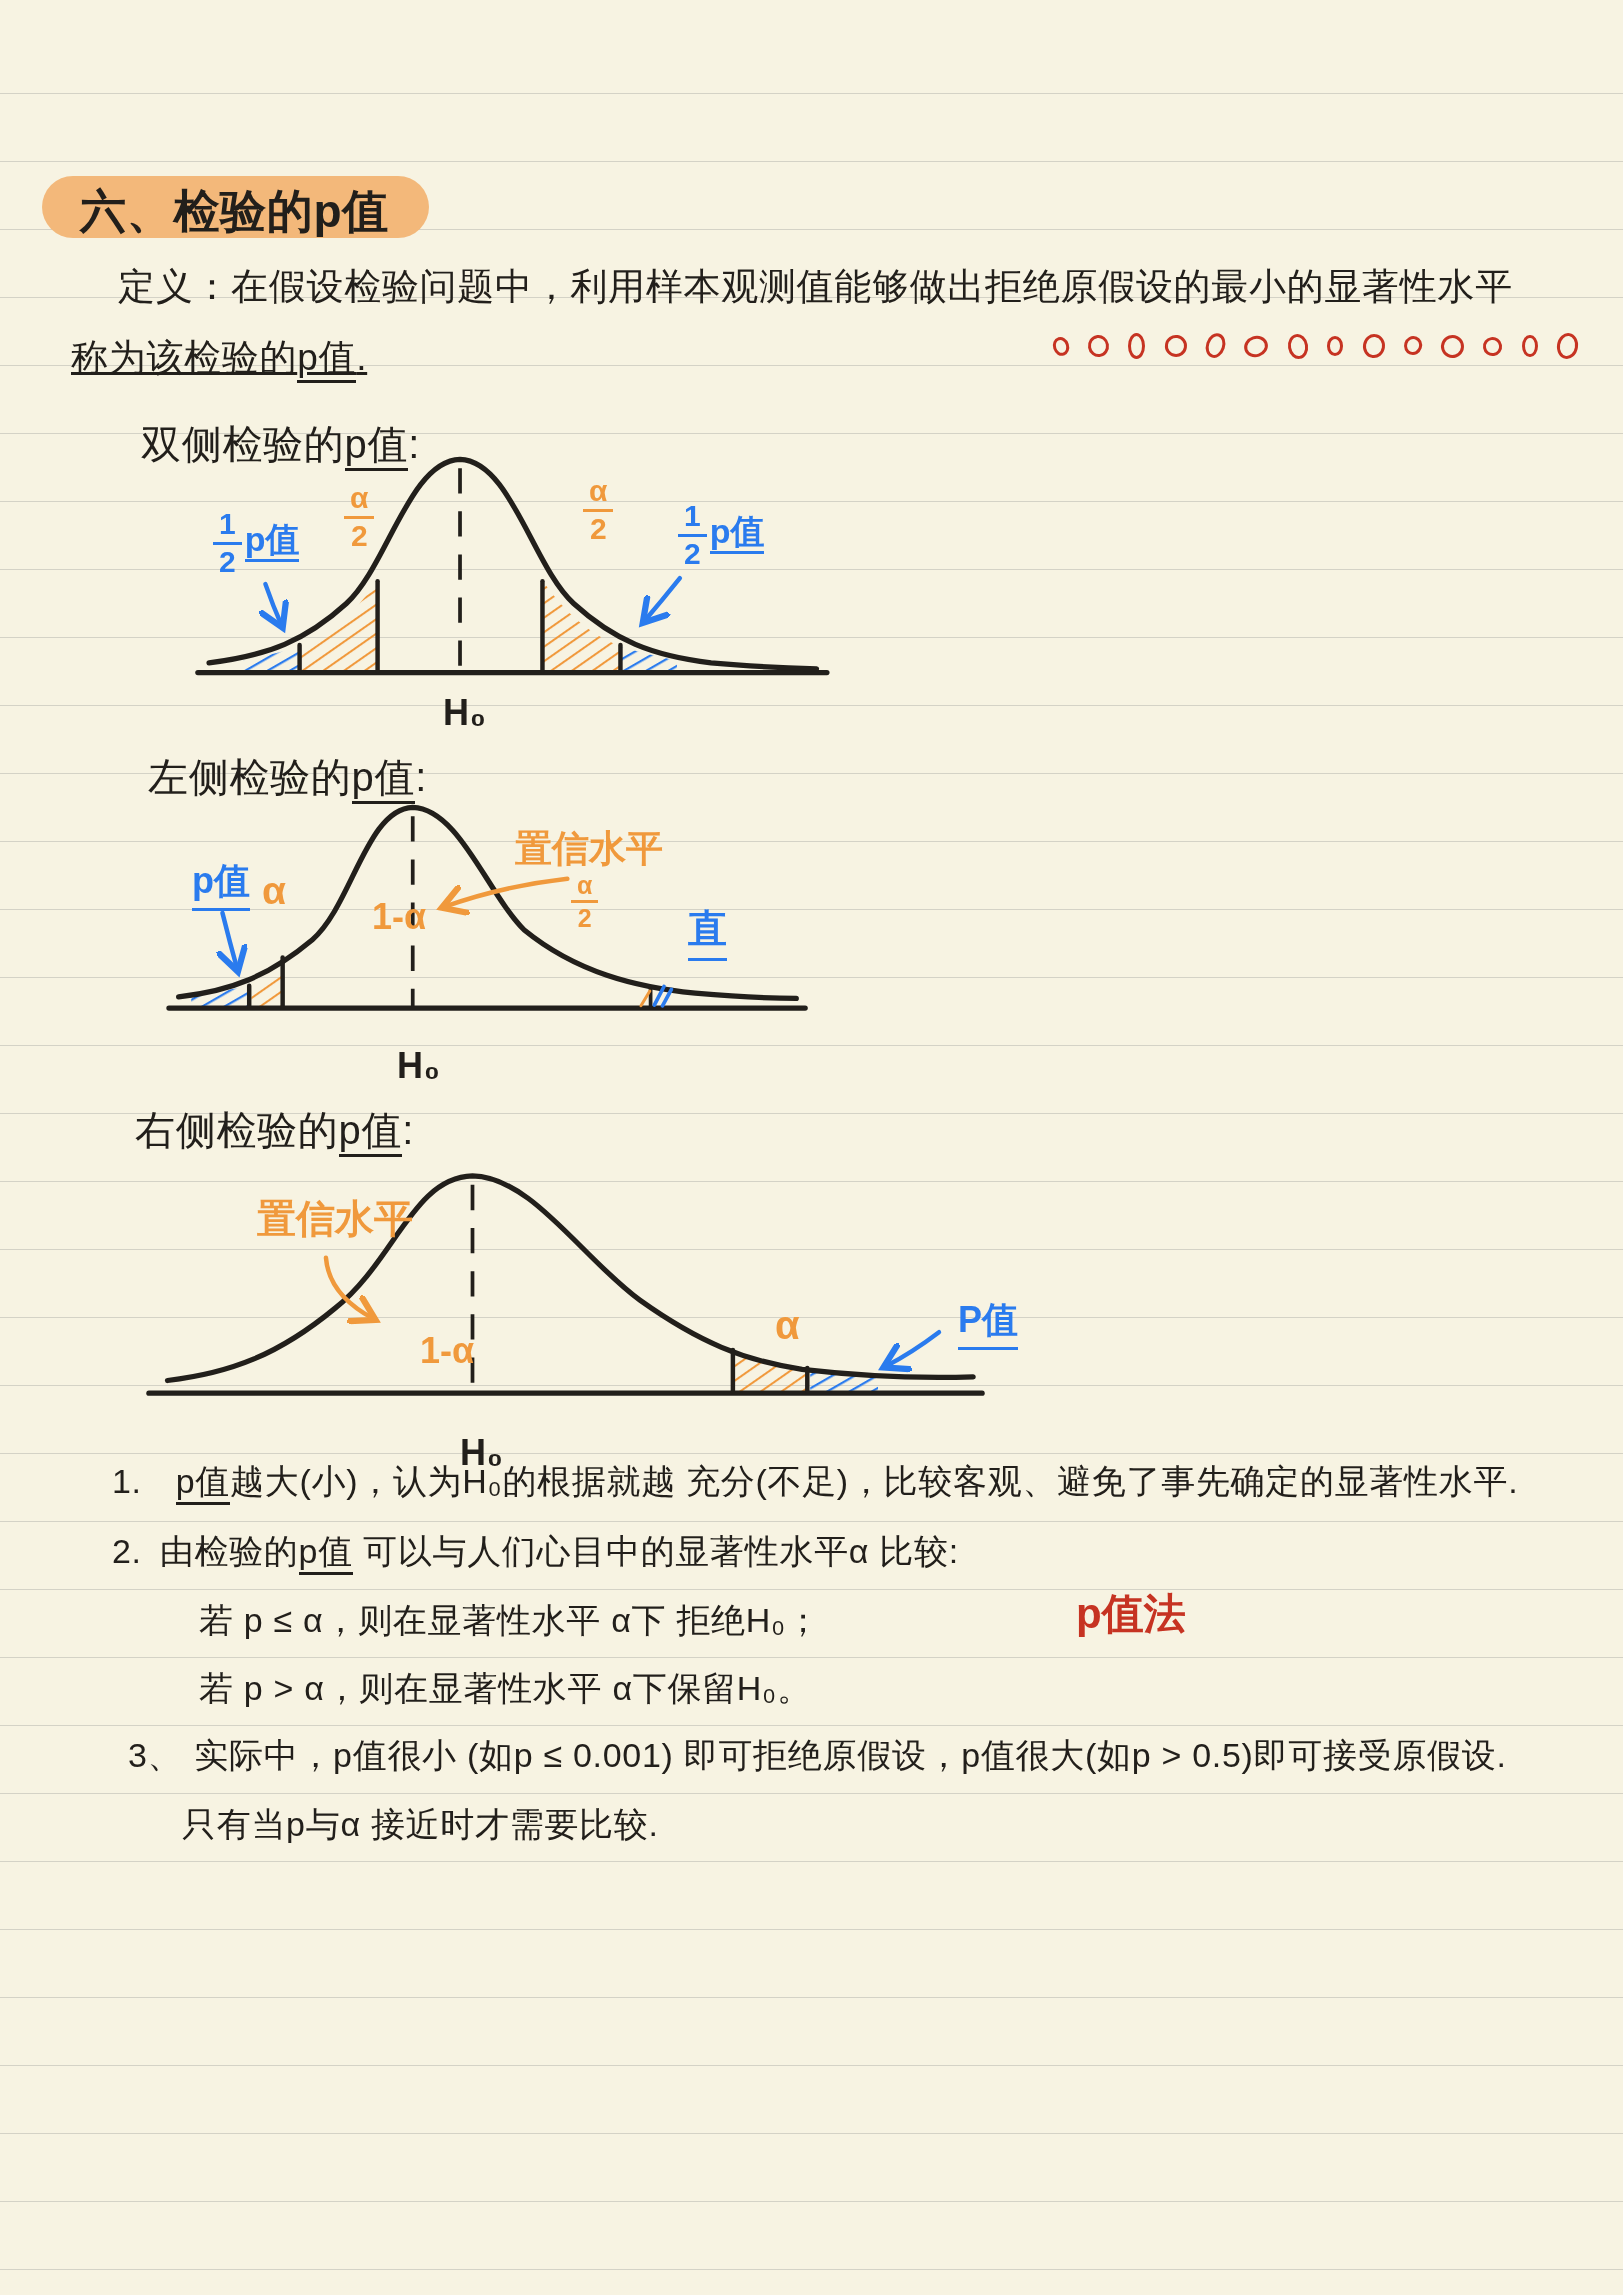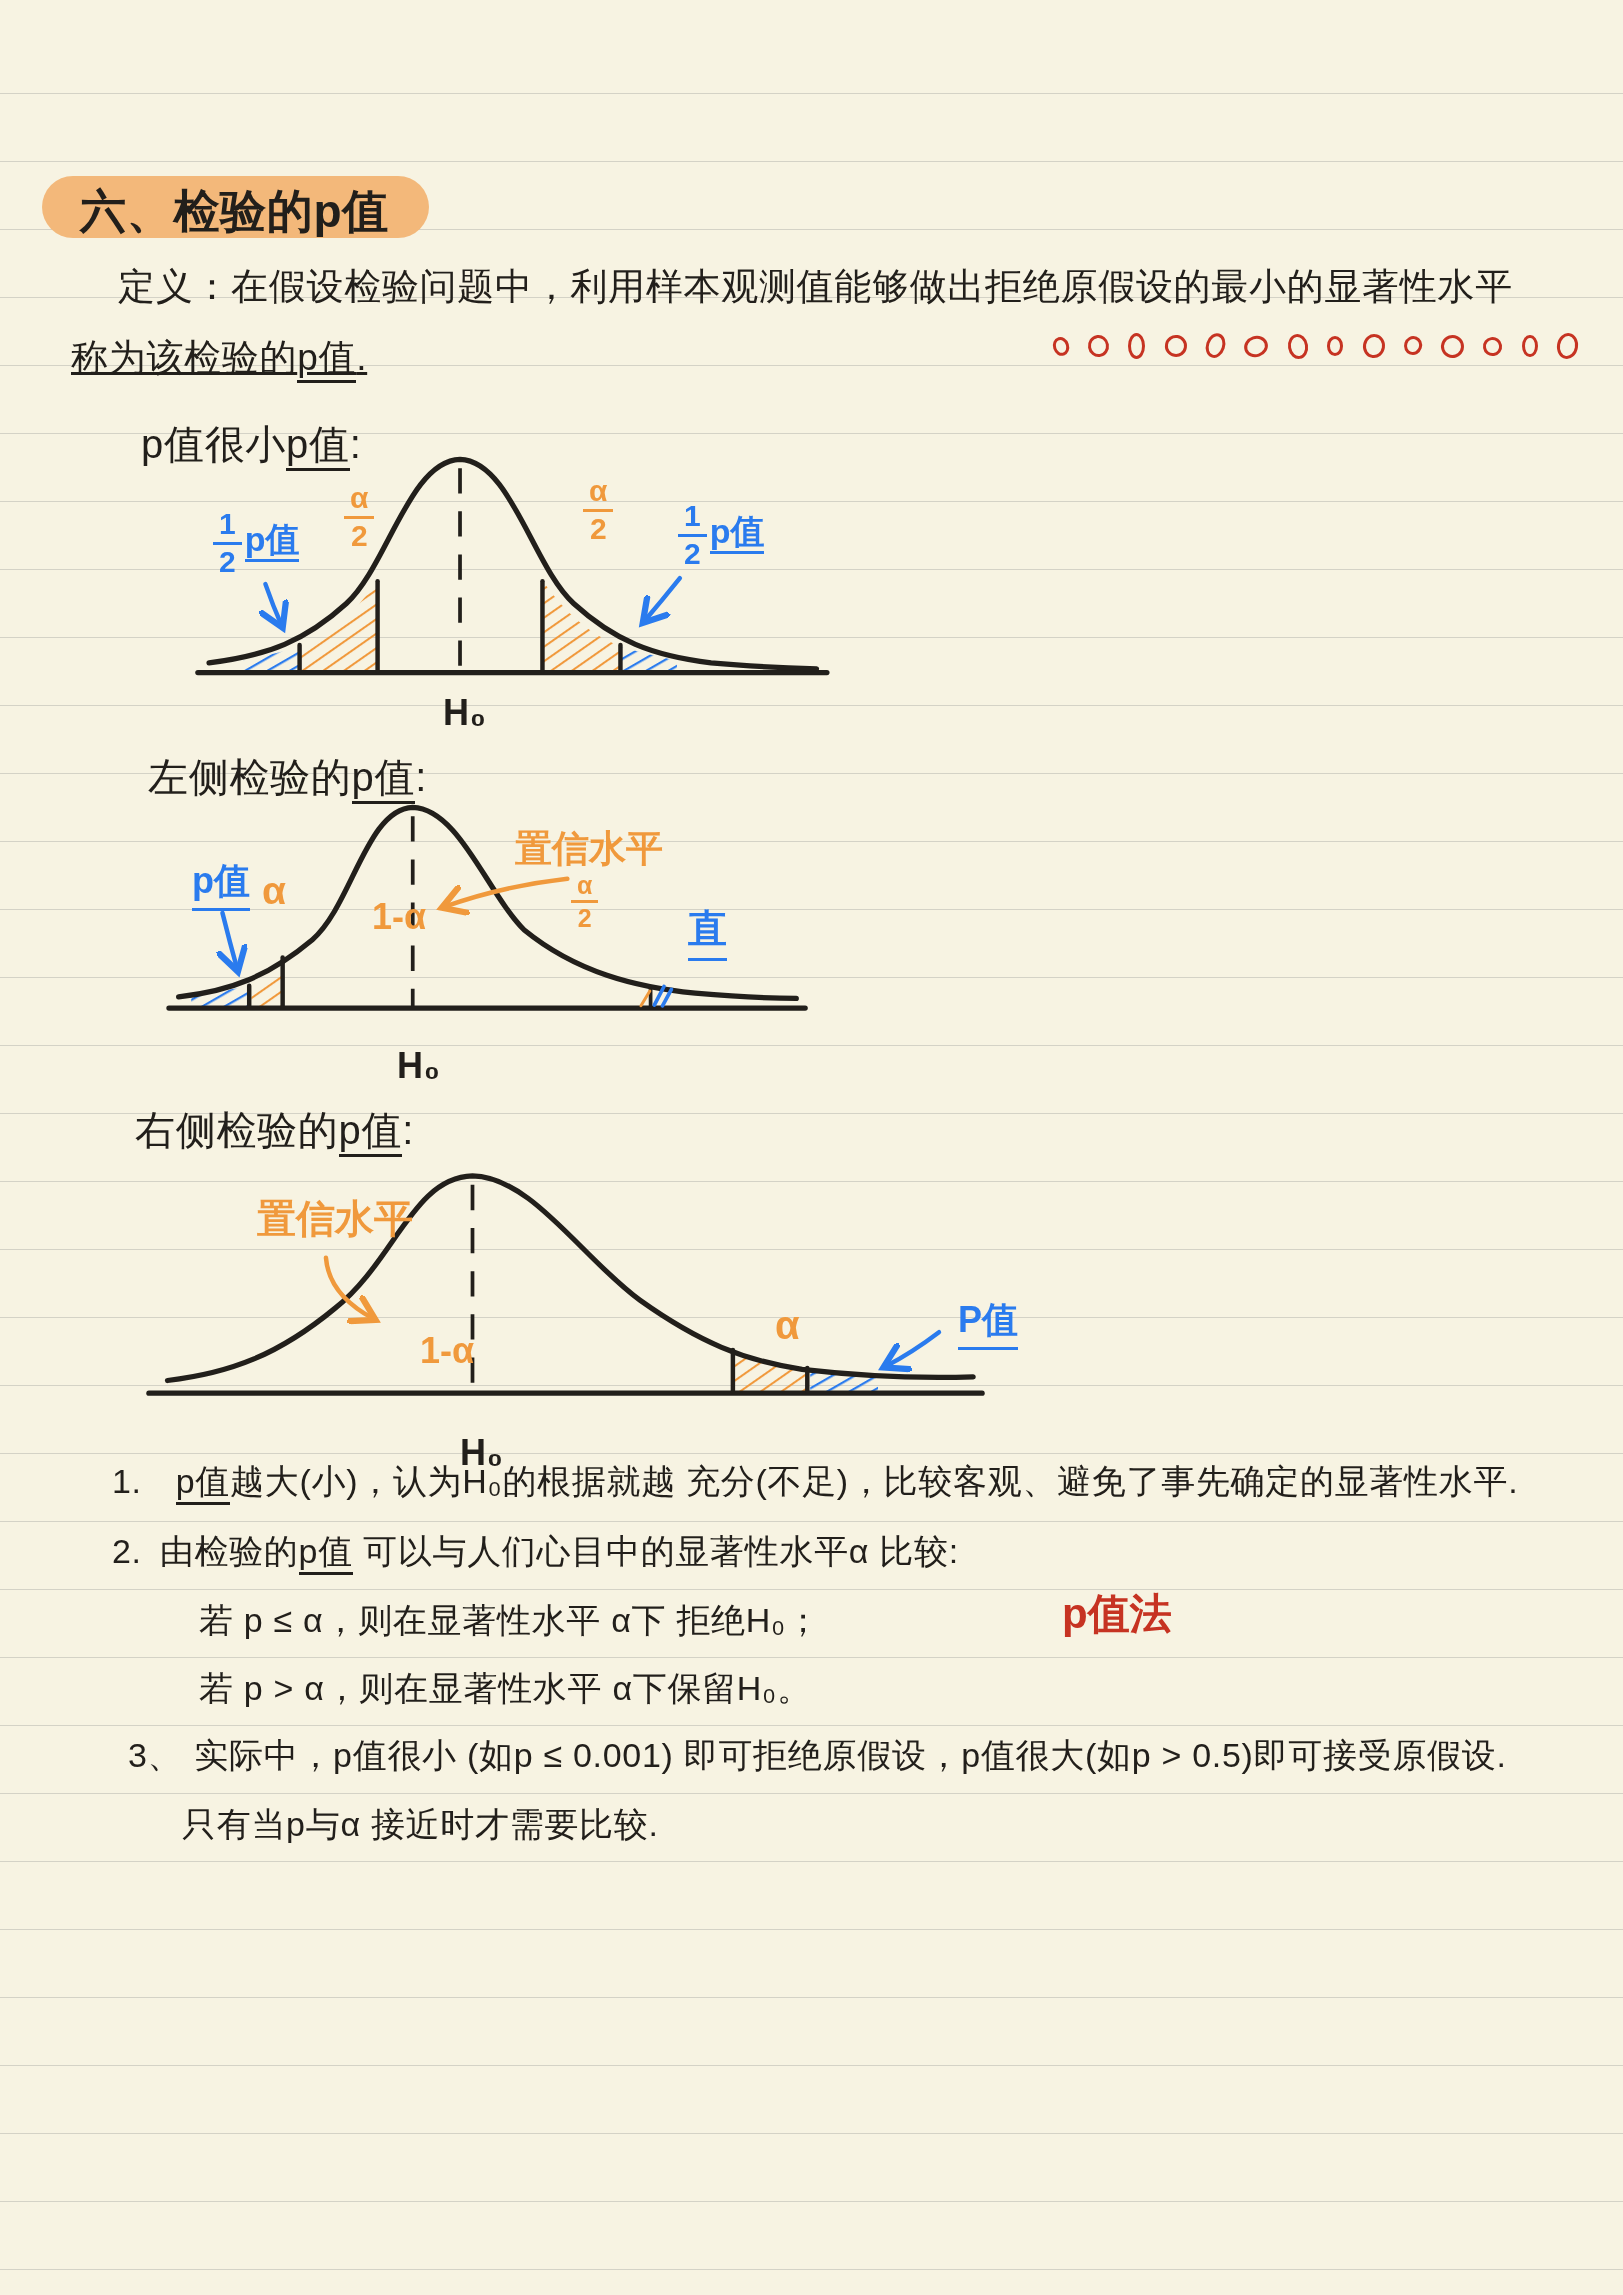--- a/index.html
+++ b/index.html
@@ -8,21 +8,21 @@
   }
   html,body{margin:0;padding:0;}
   body{font-family:"Liberation Sans","DejaVu Sans",sans-serif;background:#e8e4d4;}
   #page{position:relative;width:1623px;height:2295px;background:var(--paper);overflow:hidden;}
   #page .rules{position:absolute;left:0;right:0;top:26px;bottom:0;z-index:0;
     background:repeating-linear-gradient(to bottom,transparent 0,transparent 67px,var(--rule) 67px,var(--rule) 68px);}
   .abs{position:absolute;white-space:nowrap;z-index:2;text-align:right;}
   .hw{color:var(--ink);letter-spacing:0.7px;}
   .blue{color:var(--blue);}
   .orange{color:var(--orange);}
-  .red{color:var(--red);}
+  .red{color:var(--red);margin-left:14px;}
   .em{border-bottom:3px solid currentColor;padding-bottom:1.5px;}
   .pill{position:absolute;left:42px;top:176px;width:387px;height:62px;background:var(--pill);
     border-radius:34px;z-index:1;}
   .title-line{left:80px;top:181px;font-size:46px;font-weight:600;z-index:2;}
   .def{font-size:37px;}
   .heading{font-size:40px;font-weight:500;}
   .note{font-size:34px;}
   .subnote{font-size:34px;}
   .frac{display:inline-flex;flex-direction:column;align-items:center;line-height:1.05;vertical-align:middle;}
   .frac .num{border-bottom:3px solid currentColor;padding:0 6px 2.2px;}
@@ -61,21 +61,21 @@
       <span class="rc" style="width: 17px; height: 17px; transform: rotate(-18deg);"></span>
       <span class="rc" style="width: 13.4px; height: 12.6px; transform: rotate(-9deg);"></span>
       <span class="rc" style="width: 9.7px; height: 16.4px; transform: rotate(0deg);"></span>
       <span class="rc" style="width: 15px; height: 20px; transform: rotate(9deg);"></span>
     </div>
   <div class="abs hw def" style="left:71px;top:333px;text-decoration:underline;">
     <span>称为该检验的</span><span class="em">p值</span><span>.</span>
   </div>
 
   <div class="abs hw heading" style="left:141px;top:417px;">
-    <span>p值很小</span><span class="em">p值</span><span>:</span>
+    <span>双侧检验的</span><span class="em">p值</span><span>:</span>
   </div>
 
   <svg style="left:186px;top:446px;" width="655" height="306" viewBox="0 0 880 412">
     <defs>
       <pattern id="hb1" width="15" height="15" patternUnits="userSpaceOnUse" patternTransform="rotate(60)">
         <line x1="0" y1="0" x2="0" y2="15" stroke="#2a7bee" stroke-width="6"></line>
       </pattern>
       <pattern id="ho1" width="16" height="16" patternUnits="userSpaceOnUse" patternTransform="rotate(55)">
         <line x1="0" y1="0" x2="0" y2="16" stroke="#f0993c" stroke-width="5.5"></line>
       </pattern>

